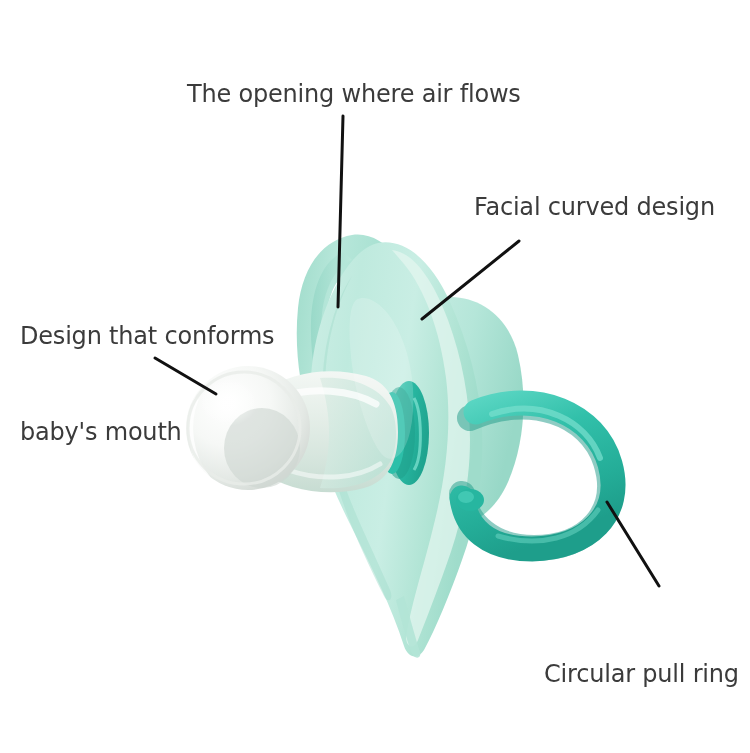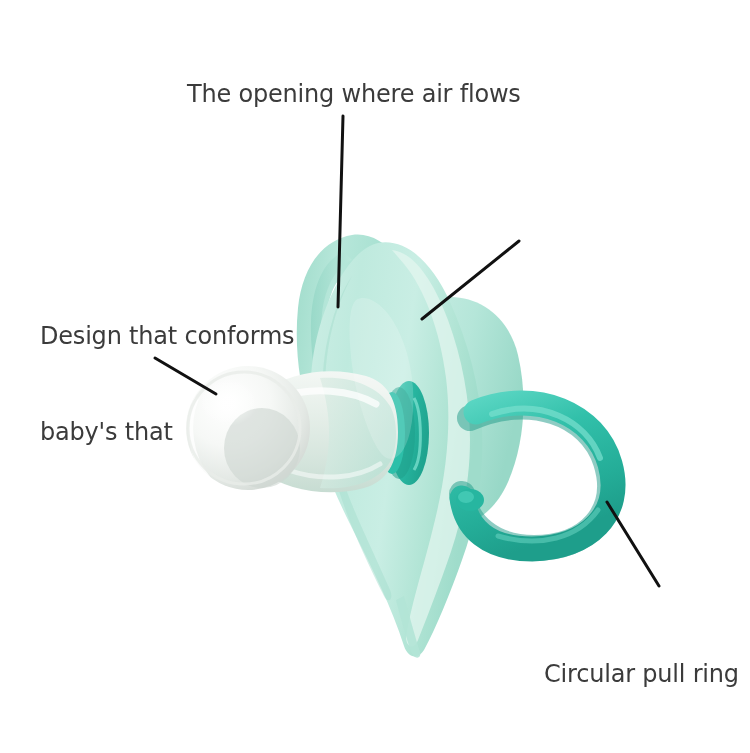--- a/index.html
+++ b/index.html
@@ -30,21 +30,21 @@
     color: #3b3b3b;
     font-family: "DejaVu Sans", "Liberation Sans", sans-serif;
     font-size: 24px;
     line-height: 32px;
     font-weight: 400;
     white-space: pre;
     letter-spacing: -0.2px;
   }
   #label-air-flow   { left: 187px; top: 78px;  }
   #label-facial     { left: 474px; top: 191px; }
-  #label-mouth      { left: 40px;  top: 256px; }
+  #label-mouth      { left: 20px;  top: 256px; }
   #label-pull-ring  { left: 544px; top: 594px; }
 </style>
 </head>
 <body>
 
 <div id="stage">
 
   <svg id="artwork" viewBox="0 0 750 753" xmlns="http://www.w3.org/2000/svg">
     <defs>
 
@@ -231,24 +231,25 @@
     <g stroke="#111111" stroke-width="3" stroke-linecap="round" fill="none">
       <line x1="343" y1="116" x2="338" y2="307"></line>
       <line x1="519" y1="241" x2="422" y2="319"></line>
       <line x1="155" y1="358" x2="216" y2="394"></line>
       <line x1="607" y1="502" x2="659" y2="586"></line>
     </g>
   </svg>
 
   <div class="callout" id="label-air-flow">The opening where air flows</div>
 
+  <div class="callout" id="label-facial">Facial curved design</div>
 
   <div class="callout" id="label-mouth">
     <div>Design that conforms</div>
-    <div>baby's that</div>
+    <div>baby's mouth</div>
   </div>
 
   <div class="callout" id="label-pull-ring">
     <div>Circular pull ring</div>
     
   </div>
 
 </div>
 
 </body></html>

